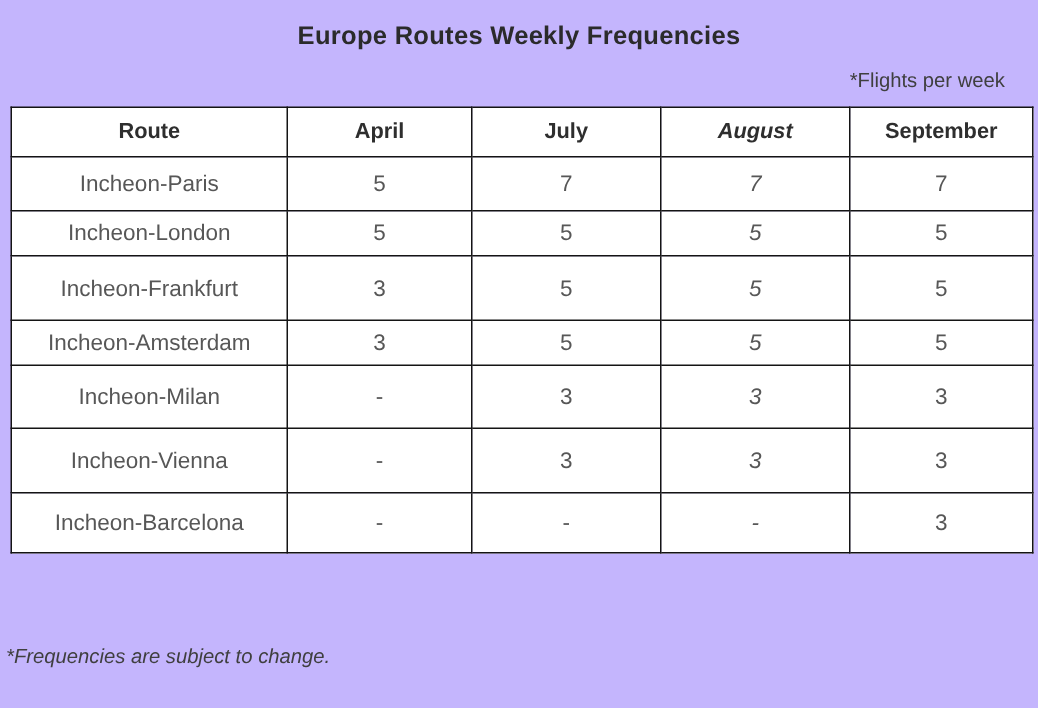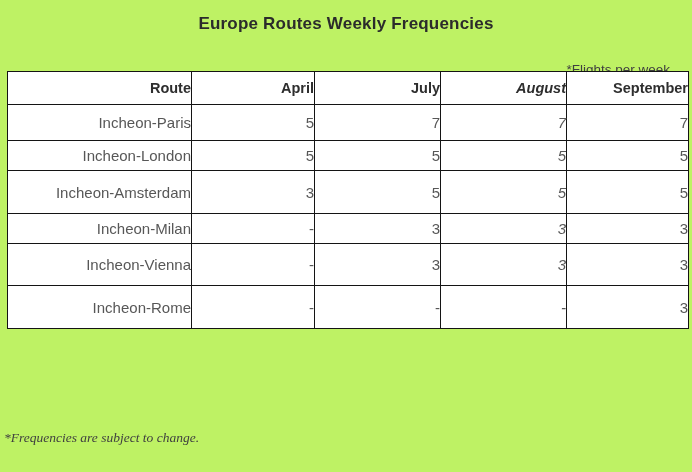--- a/index.html
+++ b/index.html
@@ -5,53 +5,53 @@
   html, body {
     margin: 0;
     padding: 0;
     background: #ffffff;
     font-family: "Liberation Sans", sans-serif;
   }
   .page {
     position: relative;
     width: 692px;
     height: 472px;
-    background: #bef264;
+    background: #c4b5fd;
     overflow: hidden;
   }
   .title {
     position: absolute;
     top: 14px;
     left: 0;
     width: 692px;
     text-align: center;
     font-size: 17px;
     font-weight: bold;
     color: #2b2b2b;
     letter-spacing: 0.2px;
     margin: 0;
   }
   .unit-note {
     position: absolute;
-    top: 62px;
+    top: 46px;
     right: 22px;
     font-size: 13.5px;
     color: #3f3f3f;
   }
   table.freq-table {
     position: absolute;
     top: 71px;
     left: 7px;
     width: 676px;
     border-collapse: collapse;
     table-layout: fixed;
   }
   .freq-table th, .freq-table td {
     border: 1.5px solid #141414;
-    text-align: right;
+    text-align: center;
     vertical-align: middle;
     padding: 0;
     background: #ffffff;
   }
   .freq-table th {
     font-size: 14.5px;
     font-weight: bold;
     color: #2e2e2e;
     height: 32px;
   }
@@ -73,21 +73,20 @@
   .freq-table tbody tr:nth-child(6) { height: 43px; }
   .freq-table tbody tr:nth-child(7) { height: 40px; }
   .freq-table tbody tr:nth-child(8) { height: 40px; }
   .footnote {
     position: absolute;
     top: 430px;
     left: 4px;
     font-size: 13.5px;
     font-style: italic;
     color: #3f3f3f;
-    font-family: Liberation Serif, serif;
   }
 </style>
 </head>
 <body>
 
 <div class="page">
 
   <h1 class="title">Europe Routes Weekly Frequencies</h1>
 
   <div class="unit-note">*Flights per week</div>
@@ -111,20 +110,27 @@
           <td>7</td>
         </tr>
         <tr>
           <td>Incheon-London</td>
           <td>5</td>
           <td>5</td>
           <td>5</td>
           <td>5</td>
         </tr>
         <tr>
+          <td>Incheon-Frankfurt</td>
+          <td>3</td>
+          <td>5</td>
+          <td>5</td>
+          <td>5</td>
+        </tr>
+        <tr>
           <td>Incheon-Amsterdam</td>
           <td>3</td>
           <td>5</td>
           <td>5</td>
           <td>5</td>
         </tr>
         <tr>
           <td>Incheon-Milan</td>
           <td>-</td>
           <td>3</td>
@@ -132,21 +138,21 @@
           <td>3</td>
         </tr>
         <tr>
           <td>Incheon-Vienna</td>
           <td>-</td>
           <td>3</td>
           <td>3</td>
           <td>3</td>
         </tr>
         <tr>
-          <td>Incheon-Rome</td>
+          <td>Incheon-Barcelona</td>
           <td>-</td>
           <td>-</td>
           <td>-</td>
           <td>3</td>
         </tr>
       </tbody>
   </table>
 
   <div class="footnote">*Frequencies are subject to change.</div>
 

